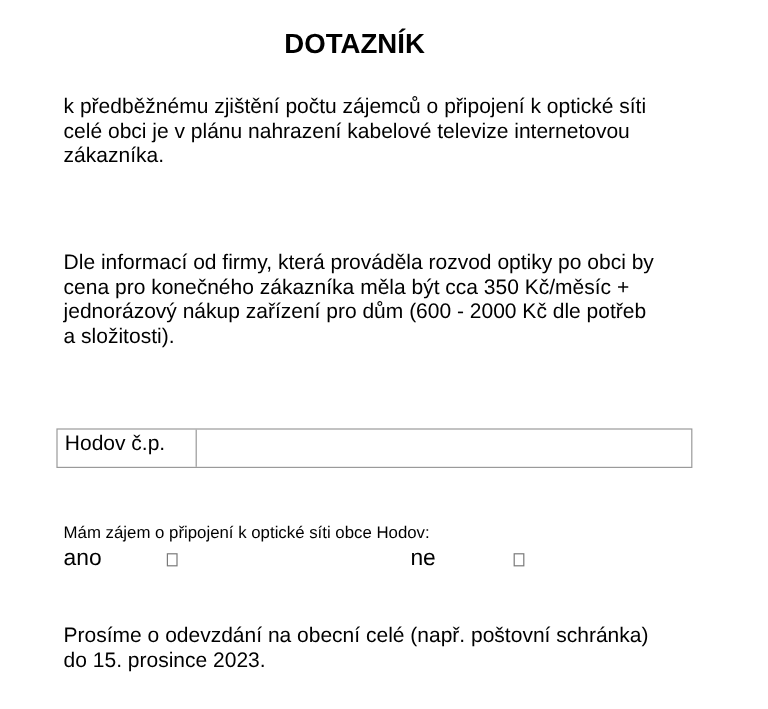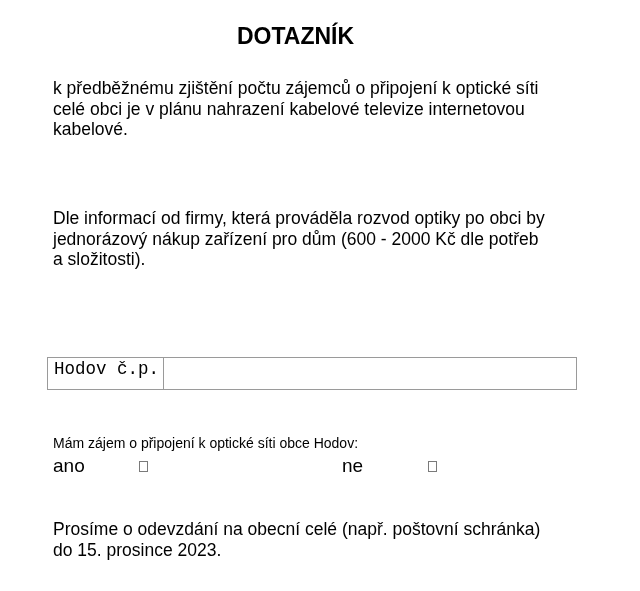--- a/index.html
+++ b/index.html
@@ -52,21 +52,20 @@
       box-sizing: border-box;
       display: flex;
     }
     .table .label-cell {
       width: 116px;
       border-right: 1px solid #9a9a9a;
       box-sizing: border-box;
       font-size: 17.5px;
       line-height: 20px;
       padding: 1px 0 0 6px;
-      font-family: Liberation Mono, monospace;
     }
     .table .value-cell {
       flex: 1;
       border: none;
       outline: none;
       background: transparent;
       font-family: "Liberation Sans", sans-serif;
       font-size: 17.5px;
       padding: 0 6px;
     }
@@ -109,25 +108,26 @@
     #p3 { top: 519px; }
   </style>
 </head>
 <body>
 
 <h1 class="title">DOTAZNÍK</h1>
 
 <p class="para" id="p1">
   <span class="line">k předběžnému zjištění počtu zájemců o připojení k optické síti</span>
   <span class="line">celé obci je v plánu nahrazení kabelové televize internetovou</span>
-  <span class="line">kabelové.</span>
+  <span class="line">zákazníka.</span>
 </p>
 
 <p class="para" id="p2">
   <span class="line">Dle informací od firmy, která prováděla rozvod optiky po obci by</span>
+  <span class="line">cena pro konečného zákazníka měla být cca 350 Kč/měsíc +</span>
   <span class="line">jednorázový nákup zařízení pro dům (600 - 2000 Kč dle potřeb</span>
   <span class="line">a složitosti).</span>
 </p>
 
 <div class="table">
   <div class="label-cell">Hodov č.p.</div>
   <input class="value-cell" type="text" value="" style="">
 </div>
 
 <p class="question">Mám zájem o připojení k optické síti obce Hodov:</p>

